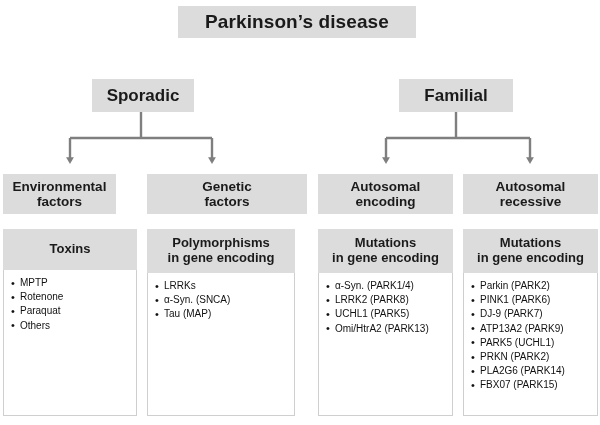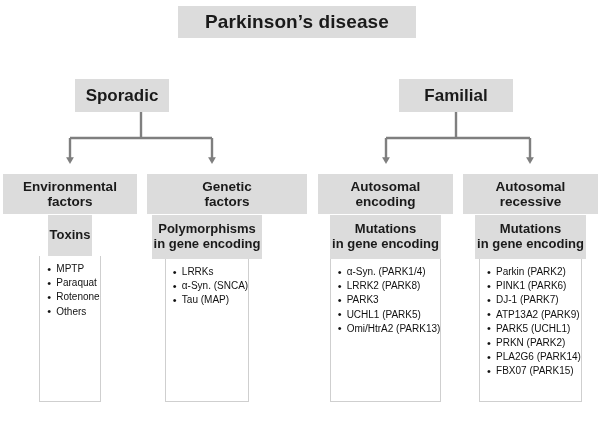--- a/index.html
+++ b/index.html
@@ -41,58 +41,57 @@
     left: 178px;
     top: 6px;
     width: 238px;
     height: 32px;
     font-size: 19px;
     letter-spacing: .1px;
   }
 
   
   #sporadic-box {
-    left: 75px;
+    left: 92px;
     top: 79px;
-    width: 94px;
+    width: 102px;
     height: 33px;
     font-size: 17px;
   }
   #familial-box {
     left: 399px;
     top: 79px;
     width: 114px;
     height: 33px;
     font-size: 17px;
     text-align: right;
   }
 
   
   .cat-box {
     top: 174px;
     height: 40px;
     font-size: 13.5px;
   }
-  #cat-environmental { left: 3px;   width: 134px; }
+  #cat-environmental { left: 3px;   width: 113px; }
   #cat-genetic       { left: 147px; width: 160px; }
   #cat-dominant      { left: 318px; width: 135px; }
   #cat-recessive     { left: 463px; width: 135px; }
 
   
   .panel {
     position: absolute;
-    top: 215px;
+    top: 229px;
     height: 187px;
     box-sizing: border-box;
     display: flex;
     flex-direction: column;
-    align-items: center;
   }
   #panel-toxins        { left: 3px;   width: 134px; }
-  #panel-polymorphisms { left: 147px; width: 120px; }
+  #panel-polymorphisms { left: 147px; width: 148px; }
   #panel-dominant      { left: 318px; width: 135px; }
   #panel-recessive     { left: 463px; width: 135px; }
 
   .panel-header {
     background: #dcdcdc;
     font-weight: bold;
     font-size: 13px;
     line-height: 1.12;
     text-align: center;
     padding: 7px 2px 8px 2px;
@@ -203,22 +202,22 @@
 
   <div class="panel" id="panel-toxins">
     <div class="panel-header">
       <span>
         <span>Toxins</span>
       </span>
     </div>
     <div class="panel-body">
       <ul>
           <li>MPTP</li>
+          <li>Rotenone</li>
           <li>Paraquat</li>
-          <li>Rotenone</li>
           <li>Others</li>
         </ul>
     </div>
   </div>
 
   <div class="panel" id="panel-polymorphisms">
     <div class="panel-header">
       <span>
         <span>Polymorphisms</span><br>
         <span>in gene encoding</span>
@@ -237,39 +236,38 @@
     <div class="panel-header">
       <span>
         <span>Mutations</span><br>
         <span>in gene encoding</span>
       </span>
     </div>
     <div class="panel-body">
       <ul>
           <li>α-Syn. (PARK1/4)</li>
           <li>LRRK2 (PARK8)</li>
-          <li>PARK3</li>
           <li>UCHL1 (PARK5)</li>
           <li>Omi/HtrA2 (PARK13)</li>
         </ul>
     </div>
   </div>
 
   <div class="panel" id="panel-recessive">
     <div class="panel-header">
       <span>
         <span>Mutations</span><br>
         <span>in gene encoding</span>
       </span>
     </div>
     <div class="panel-body">
       <ul>
           <li>Parkin (PARK2)</li>
           <li>PINK1 (PARK6)</li>
-          <li>DJ-1 (PARK7)</li>
+          <li>DJ-9 (PARK7)</li>
           <li>ATP13A2 (PARK9)</li>
           <li>PARK5 (UCHL1)</li>
           <li>PRKN (PARK2)</li>
           <li>PLA2G6 (PARK14)</li>
           <li>FBX07 (PARK15)</li>
         </ul>
     </div>
   </div>
 
 </div>

